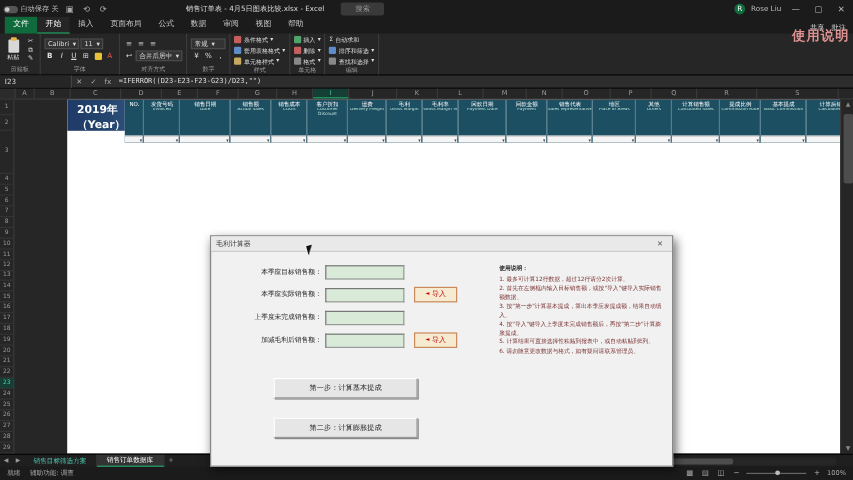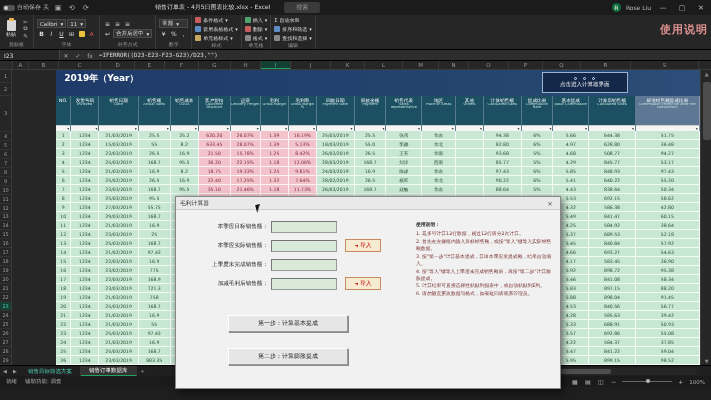--- a/index.html
+++ b/index.html
@@ -54,21 +54,21 @@
   
   .sheet{position:relative;height:304px;display:flex;flex-direction:column;background:#262626;}
   .colletters{height:9px;display:flex;background:#262626;border-bottom:1px solid #3a3a3a;}
   .corner{width:13px;background:#2b2b2b;border-right:1px solid #3a3a3a;}
   .colL{font-size:5.5px;color:#9a9a9a;text-align:center;border-right:1px solid #3a3a3a;line-height:9px;}
   .colL.sel{background:#153e34;color:#4ec9b0;border-bottom:1.5px solid #21a366;}
   .sheetbody{flex:1;display:flex;overflow:hidden;}
   .rownums{width:13px;background:#262626;display:flex;flex-direction:column;}
   .rnum{font-size:5px;color:#9a9a9a;text-align:center;border-bottom:1px solid #333;border-right:1px solid #3a3a3a;display:flex;align-items:center;justify-content:center;}
   .rnum.sel{background:#153e34;color:#4ec9b0;}
-  .grid{width:686px;display:flex;flex-direction:column;overflow:hidden;background:#fff;margin-left:44px;}
+  .grid{width:686px;display:flex;flex-direction:row;overflow:hidden;background:#fff;margin-left:44px;}
   .banner{height:26px;background:linear-gradient(90deg,#1f3a68 0%,#24466f 75%,#2d4e78 100%);position:relative;padding:2px 0 0 8px;}
   .banner .yr{color:#fff;font-size:9px;font-weight:bold;}
   .banner .sub{color:#4ec9b0;font-size:7px;font-weight:bold;}
   .badge{position:absolute;right:72px;top:2px;width:86px;height:21px;background:#14284a;border:1px solid #9ab4cf;display:flex;flex-direction:column;align-items:center;justify-content:center;gap:1px;}
   .badge .dots{display:flex;gap:6px;}
   .badge .dot{width:3px;height:3px;border-radius:50%;border:1px solid #cfe0f0;}
   .badge .btxt{color:#fff;font-size:5.5px;}
   .hrow{height:36px;display:flex;}
   .hcell{background:#1d4f63;border-right:1px solid rgba(255,255,255,.25);display:flex;flex-direction:column;overflow:hidden;}
   .hcell.light{background:#5d7795;}
@@ -135,20 +135,37 @@
     <span class="tb-search">搜索</span>
     <div class="tb-right">
       <div class="avatar">R</div>
       <span>Rose Liu</span>
       <span class="winbtn">—</span>
       <span class="winbtn">▢</span>
       <span class="winbtn">✕</span>
     </div>
   </div>
 
+  <div class="ribbontabs">
+    <div style="display:flex;">
+        <div class="rtab file">文件</div>
+        <div class="rtab active">开始</div>
+        <div class="rtab">插入</div>
+        <div class="rtab">页面布局</div>
+        <div class="rtab">公式</div>
+        <div class="rtab">数据</div>
+        <div class="rtab">审阅</div>
+        <div class="rtab">视图</div>
+        <div class="rtab">帮助</div>
+      </div>
+    <div class="rt-right">
+      <span>共享</span>
+      <span>批注</span>
+    </div>
+  </div>
 
   <div class="ribbon">
     <div class="rgroup">
       <div class="rgrow">
         <div class="bigbtn">
           <div class="clip"></div>
           <span>粘贴</span>
         </div>
         <div class="minicol">
           <div class="mini">✂</div>

